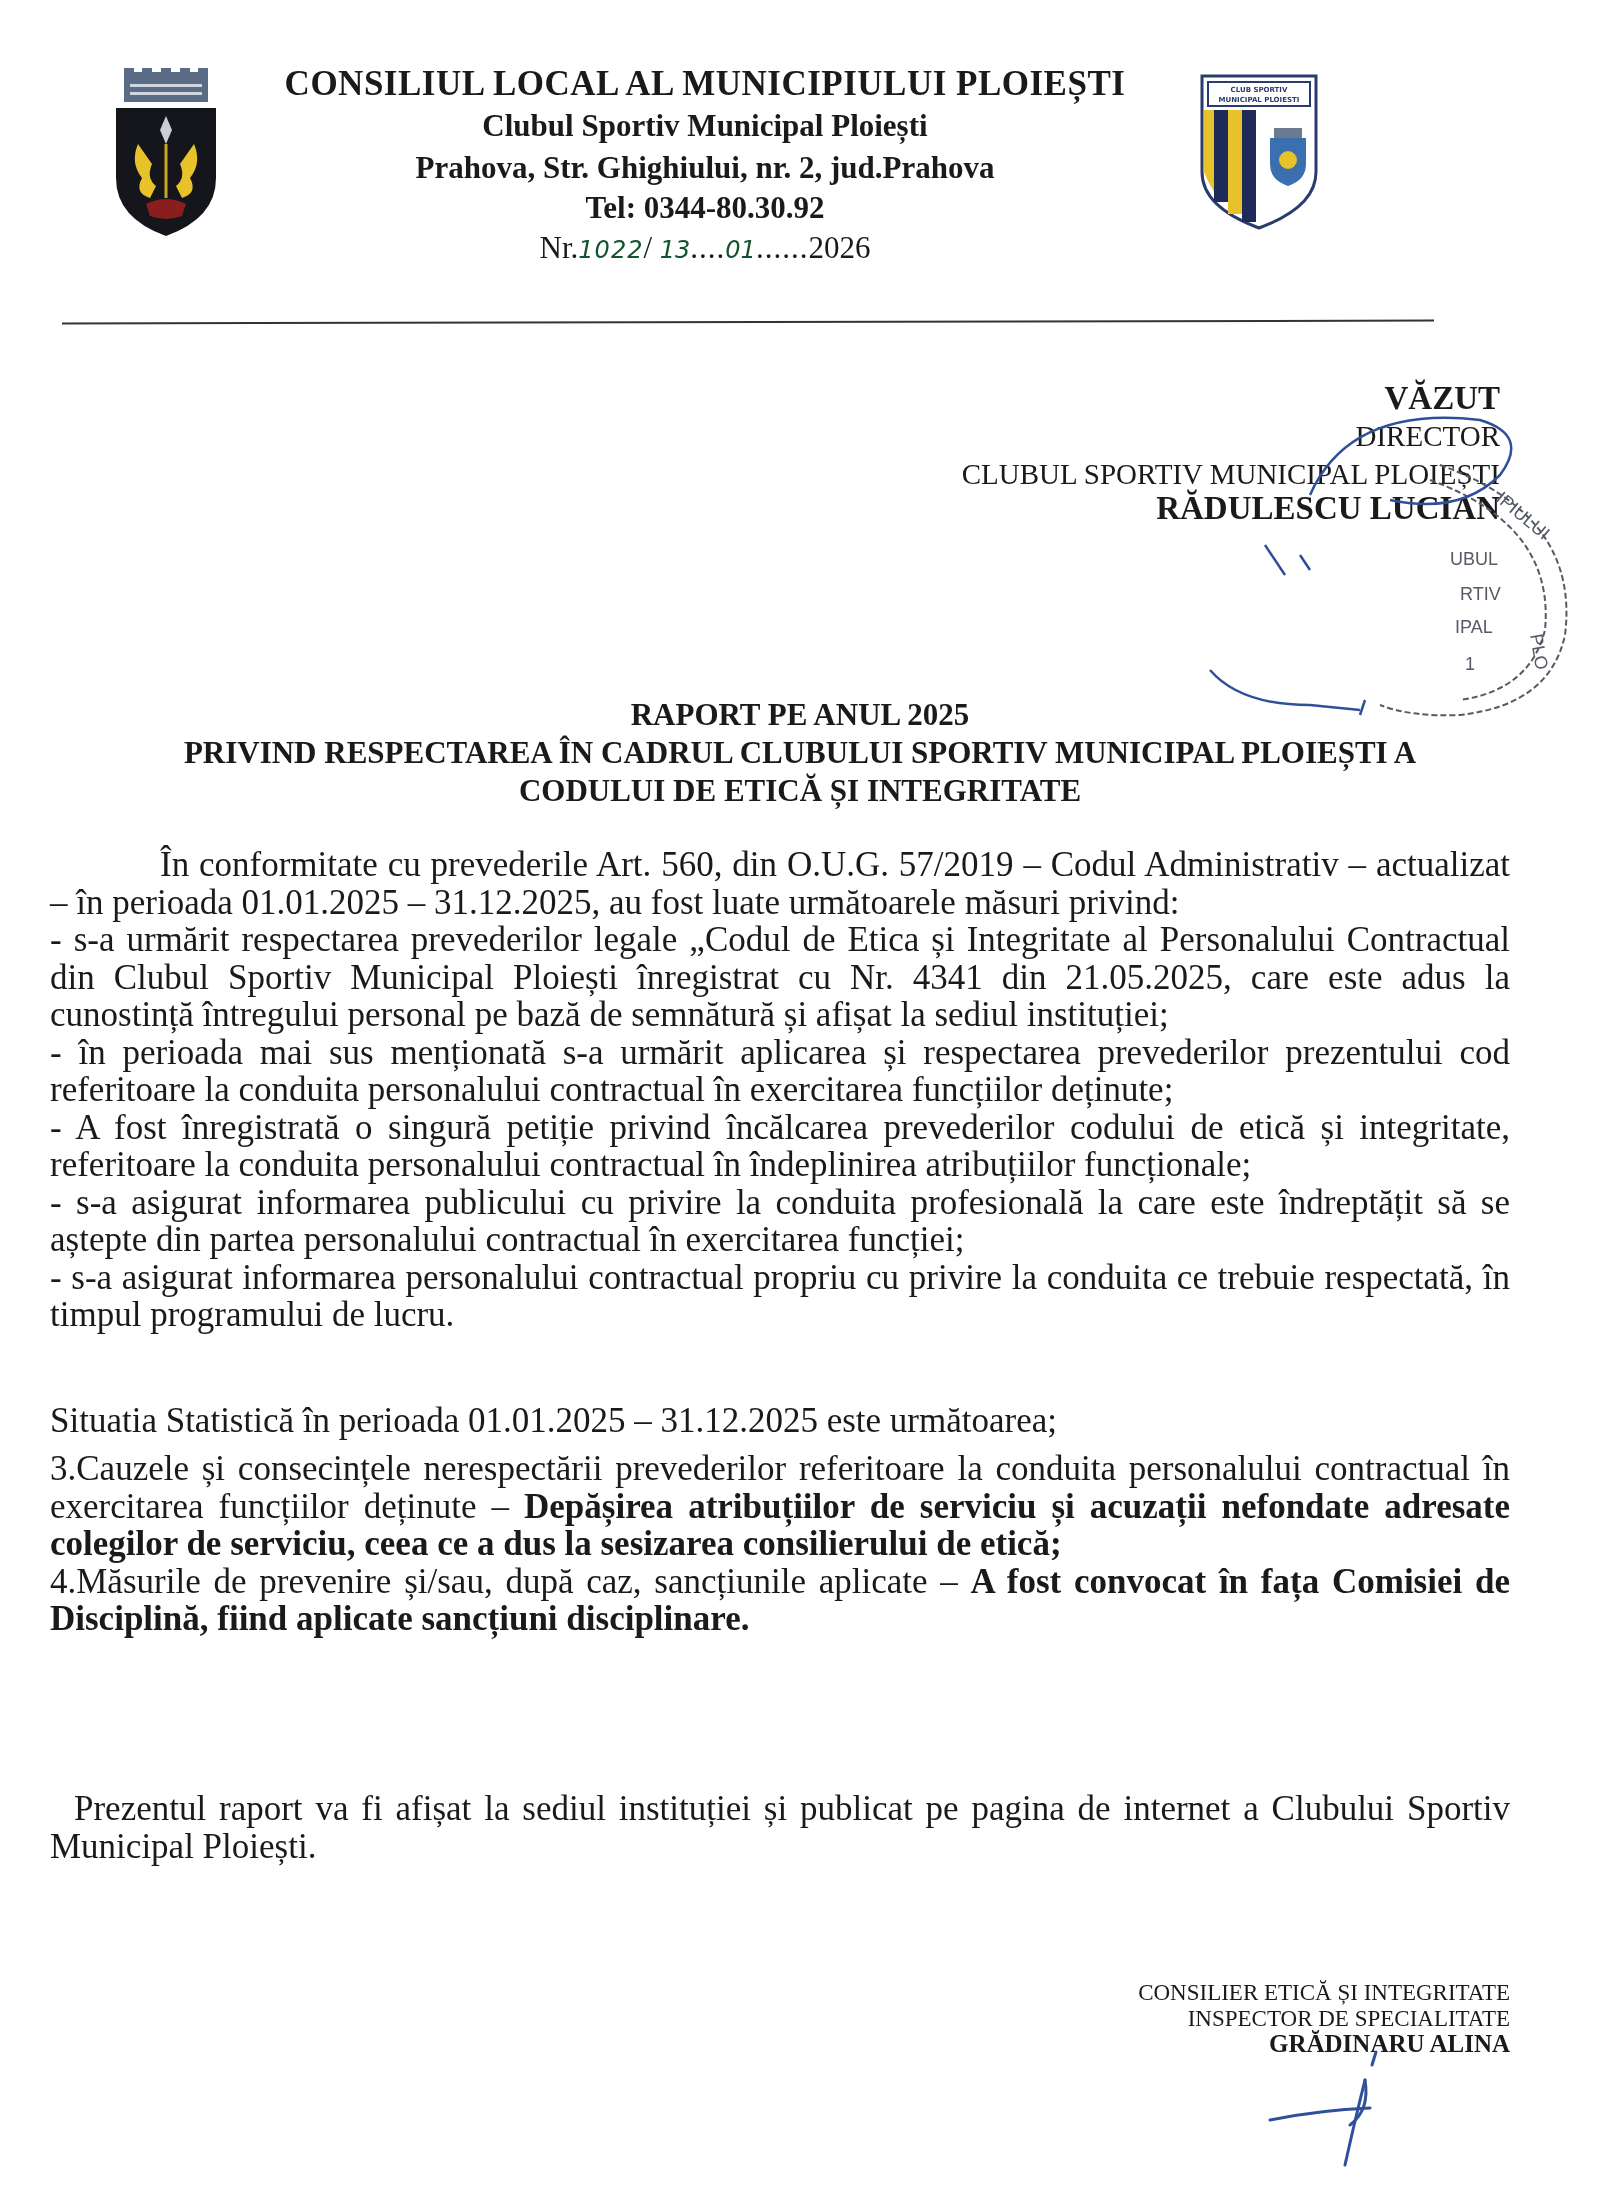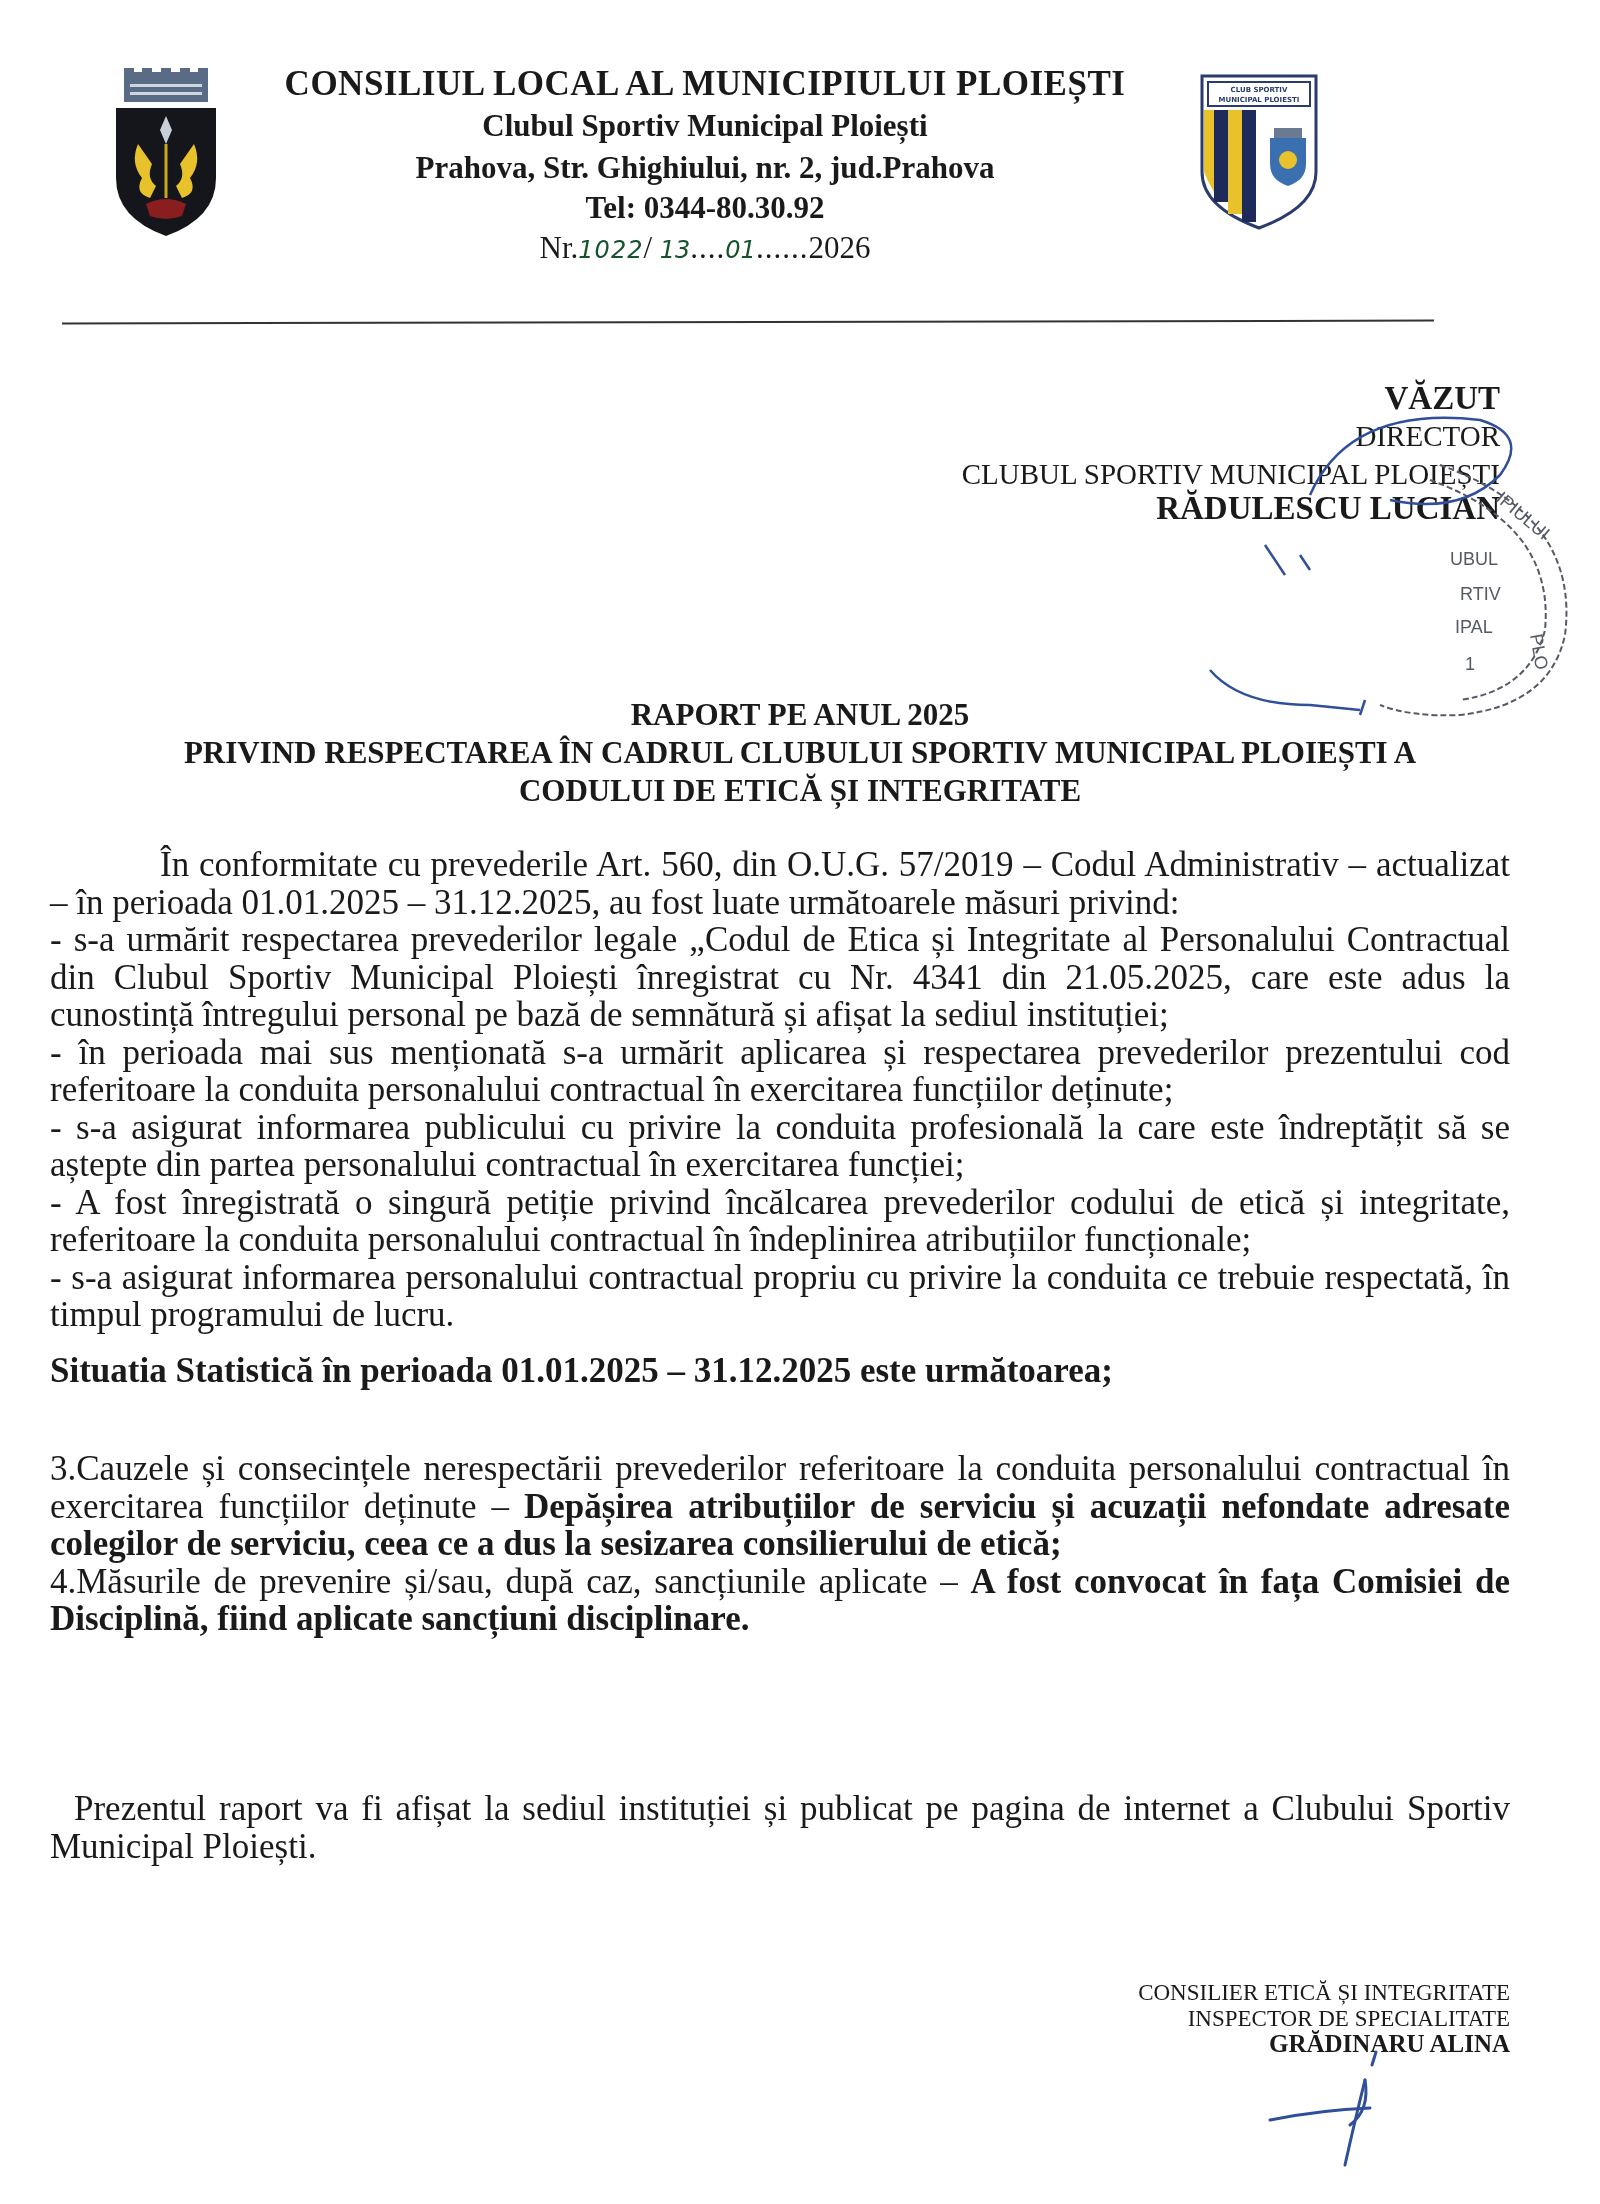--- a/index.html
+++ b/index.html
@@ -35,21 +35,21 @@
   .title { left: 40px; width: 1520px; text-align: center; font-weight: bold; font-size: 31px; }
   .t-1 { top: 697px; }
   .t-2 { top: 735px; }
   .t-3 { top: 773px; }
 
   
   .body-text { left: 50px; width: 1460px; font-size: 35px; line-height: 37.5px; text-align: justify; }
   .p-intro { top: 846px; }
   .p-intro .indent { display: inline-block; width: 110px; }
   .bullet { display: block; }
-  .p-stat { top: 1352px; font-weight: bold; }
+  .p-stat { top: 1402px; }
   .p-list { top: 1450px; }
   .p-list .item { display: block; }
   .p-list b { font-weight: bold; }
   .p-final { top: 1790px; }
   .p-final .indent { display: inline-block; width: 24px; }
 
   
   .sig { right: 90px; text-align: left; font-size: 23px; }
   .sig-1 { top: 1980px; }
   .sig-2 { top: 2006px; }
@@ -125,22 +125,22 @@
 </svg>
 
 <div class="abs title t-1">RAPORT PE ANUL 2025</div>
 <div class="abs title t-2">PRIVIND RESPECTAREA ÎN CADRUL CLUBULUI SPORTIV MUNICIPAL PLOIEȘTI A</div>
 <div class="abs title t-3">CODULUI DE ETICĂ ȘI INTEGRITATE</div>
 
 <div class="abs body-text p-intro">
   <span class="indent"></span><span>În conformitate cu prevederile Art. 560, din O.U.G. 57/2019 – Codul Administrativ – actualizat – în perioada 01.01.2025 – 31.12.2025, au fost luate următoarele măsuri privind:</span>
   <span class="bullet"> - s-a urmărit respectarea prevederilor legale „Codul de Etica și Integritate al Personalului Contractual din Clubul Sportiv Municipal Ploiești înregistrat cu Nr. 4341 din 21.05.2025, care este adus la cunostință întregului personal pe bază de semnătură și afișat la sediul instituției;</span>
   <span class="bullet"> - în perioada mai sus menționată  s-a urmărit aplicarea și respectarea  prevederilor prezentului cod referitoare la conduita personalului contractual în exercitarea funcțiilor deținute;</span>
+  <span class="bullet">  - A fost înregistrată o singură petiție privind încălcarea prevederilor  codului de etică și integritate, referitoare la conduita personalului contractual în îndeplinirea atribuțiilor funcționale;</span>
   <span class="bullet"> - s-a asigurat informarea publicului cu privire la conduita profesională la care este îndreptățit să se aștepte din partea personalului contractual în exercitarea funcției;</span>
-  <span class="bullet">  - A fost înregistrată o singură petiție privind încălcarea prevederilor  codului de etică și integritate, referitoare la conduita personalului contractual în îndeplinirea atribuțiilor funcționale;</span>
   <span class="bullet"> - s-a asigurat informarea personalului contractual propriu cu privire la conduita ce trebuie respectată, în timpul programului de lucru.</span>
 </div>
 
 <div class="abs body-text p-stat">Situatia Statistică în perioada 01.01.2025 – 31.12.2025 este următoarea;</div>
 <div class="abs body-text p-list">
   <span class="item"><span>3.Cauzele și consecințele nerespectării prevederilor referitoare la conduita personalului contractual în exercitarea funcțiilor deținute – </span><b>Depășirea atribuțiilor de serviciu și acuzații nefondate adresate colegilor de serviciu, ceea ce a dus la sesizarea consilierului de etică;</b></span>
   <span class="item"><span>4.Măsurile de prevenire și/sau, după caz, sancțiunile aplicate – </span><b>A fost convocat în fața Comisiei de Disciplină, fiind aplicate sancțiuni disciplinare.</b></span>
 </div>
 
 <div class="abs body-text p-final">

